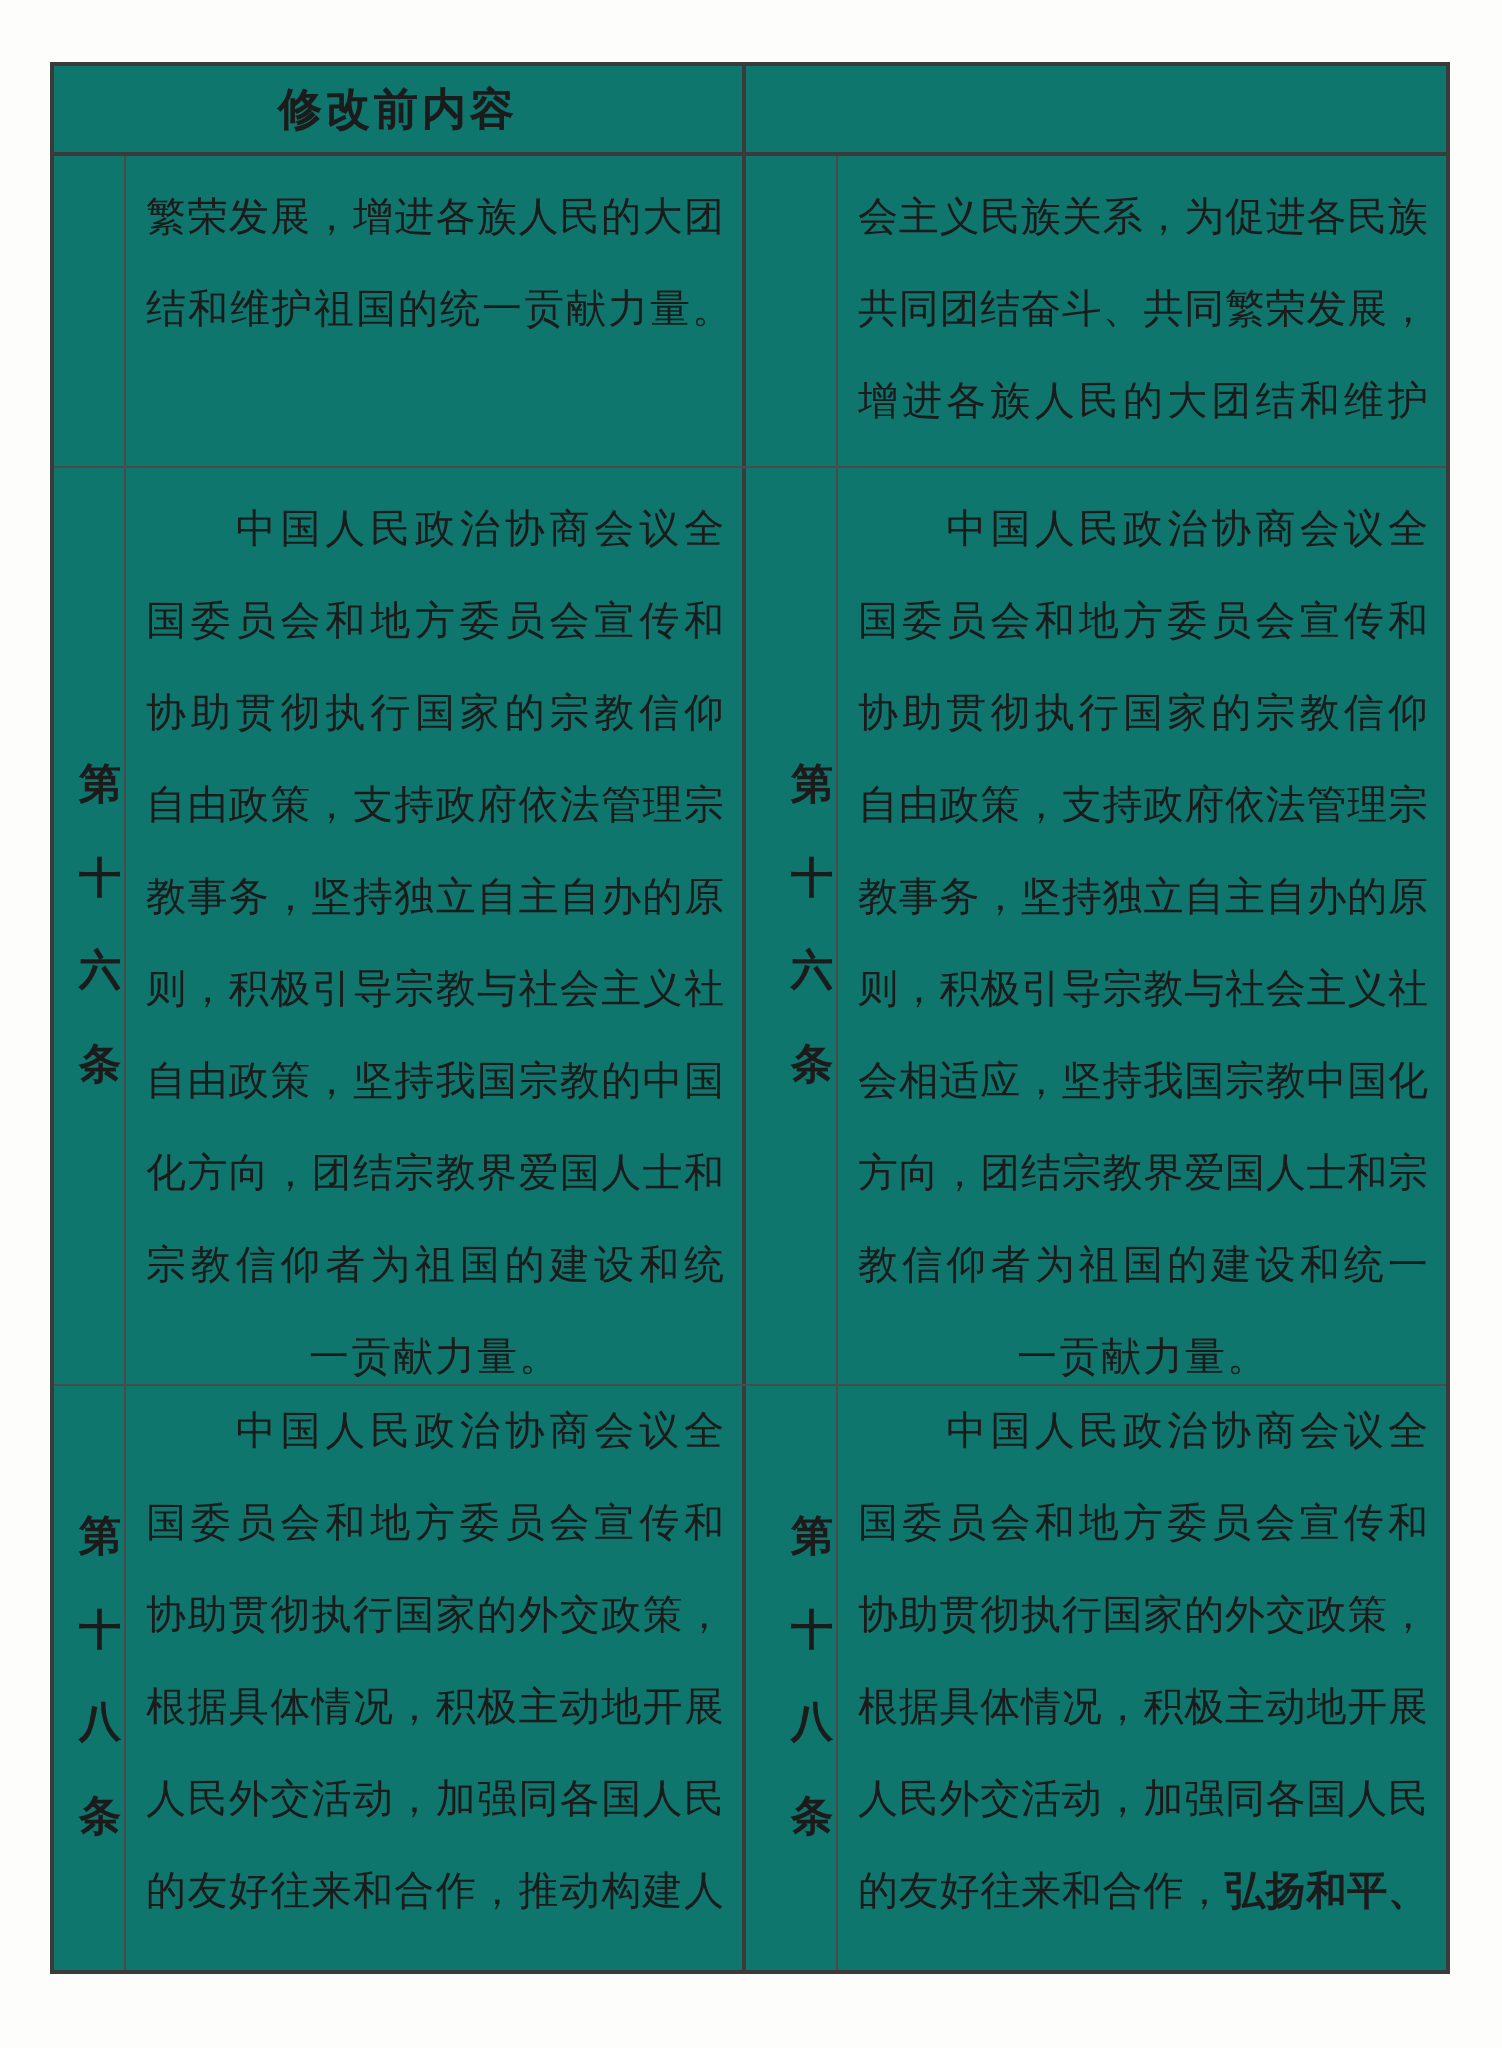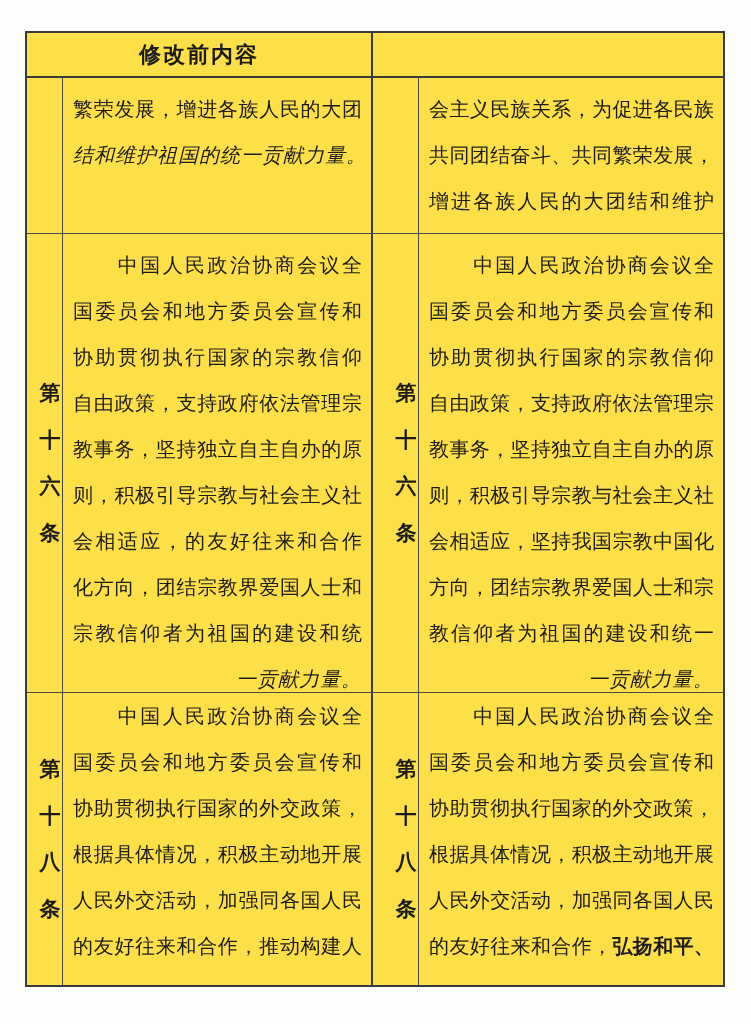--- a/index.html
+++ b/index.html
@@ -4,21 +4,21 @@
 <style>
   html,body{margin:0;padding:0;}
   body{
     width:751px;height:1024px;background:#fdfdfc;position:relative;
     font-family:"Liberation Serif","DejaVu Serif",serif;color:#1b1b1b;
     -webkit-font-smoothing:antialiased;
   }
   .page{position:absolute;inset:0;background:#fdfdfc;}
   .cmp-table{
     position:absolute;left:25px;top:31px;width:700px;height:956px;
-    box-sizing:border-box;border:2px solid #3a3a3a;background:#fde047;
+    box-sizing:border-box;border:2px solid #3a3a3a;background:#0f766e;
     display:flex;flex-direction:column;
   }
   .cmp-table *{box-sizing:border-box;}
   
   .hrow{display:grid;grid-template-columns:346px 1fr;height:45px;flex:none;
         border-bottom:2px solid #3a3a3a;}
   .hcell{display:flex;align-items:center;justify-content:center;
          font-family:"Liberation Sans","DejaVu Sans",sans-serif;
          font-size:22px;font-weight:600;letter-spacing:2px;}
   .hcell.first{border-right:2px solid #3a3a3a;}
@@ -34,21 +34,21 @@
            font-family:"Liberation Sans","DejaVu Sans",sans-serif;
            font-size:21px;font-weight:600;line-height:46.5px;}
   .content-cell{padding:8px 9px 0 10px;overflow:hidden;}
   .content-cell.mid{border-right:2px solid #3a3a3a;}
   .content-cell.flush{padding-top:0;}
   .label-cell.mid2{border-right:1.5px solid #4a4a4a;}
   
   .line{height:46px;line-height:46px;font-size:20px;white-space:nowrap;}
   .jl{text-align:justify;text-align-last:justify;white-space:normal;
       overflow:hidden;height:46px;}
-  .nl{text-align:right;letter-spacing:1px;font-style:italic;}
+  .nl{text-align:center;letter-spacing:1px;}
   .bold-seg{font-weight:700;
             font-family:"Liberation Sans","DejaVu Sans",sans-serif;}
 </style>
 </head>
 <body>
 
 <div class="page">
   <div class="cmp-table">
 
     <div class="hrow">
@@ -78,21 +78,21 @@
       <div class="label-cell">
         <div class="article">第十六条</div>
       </div>
       <div class="content-cell mid">
         <div class="line jl">　　中国人民政治协商会议全</div>
         <div class="line jl">国委员会和地方委员会宣传和</div>
         <div class="line jl">协助贯彻执行国家的宗教信仰</div>
         <div class="line jl">自由政策，支持政府依法管理宗</div>
         <div class="line jl">教事务，坚持独立自主自办的原</div>
         <div class="line jl">则，积极引导宗教与社会主义社</div>
-        <div class="line jl">会相适应，的友好往来和合作</div>
+        <div class="line jl">自由政策，坚持我国宗教的中国</div>
         <div class="line jl">化方向，团结宗教界爱国人士和</div>
         <div class="line jl">宗教信仰者为祖国的建设和统</div>
         <div class="line nl">一贡献力量。</div>
       </div>
       <div class="label-cell mid2">
         <div class="article">第十六条</div>
       </div>
       <div class="content-cell">
         <div class="line jl">　　中国人民政治协商会议全</div>
         <div class="line jl">国委员会和地方委员会宣传和</div>

